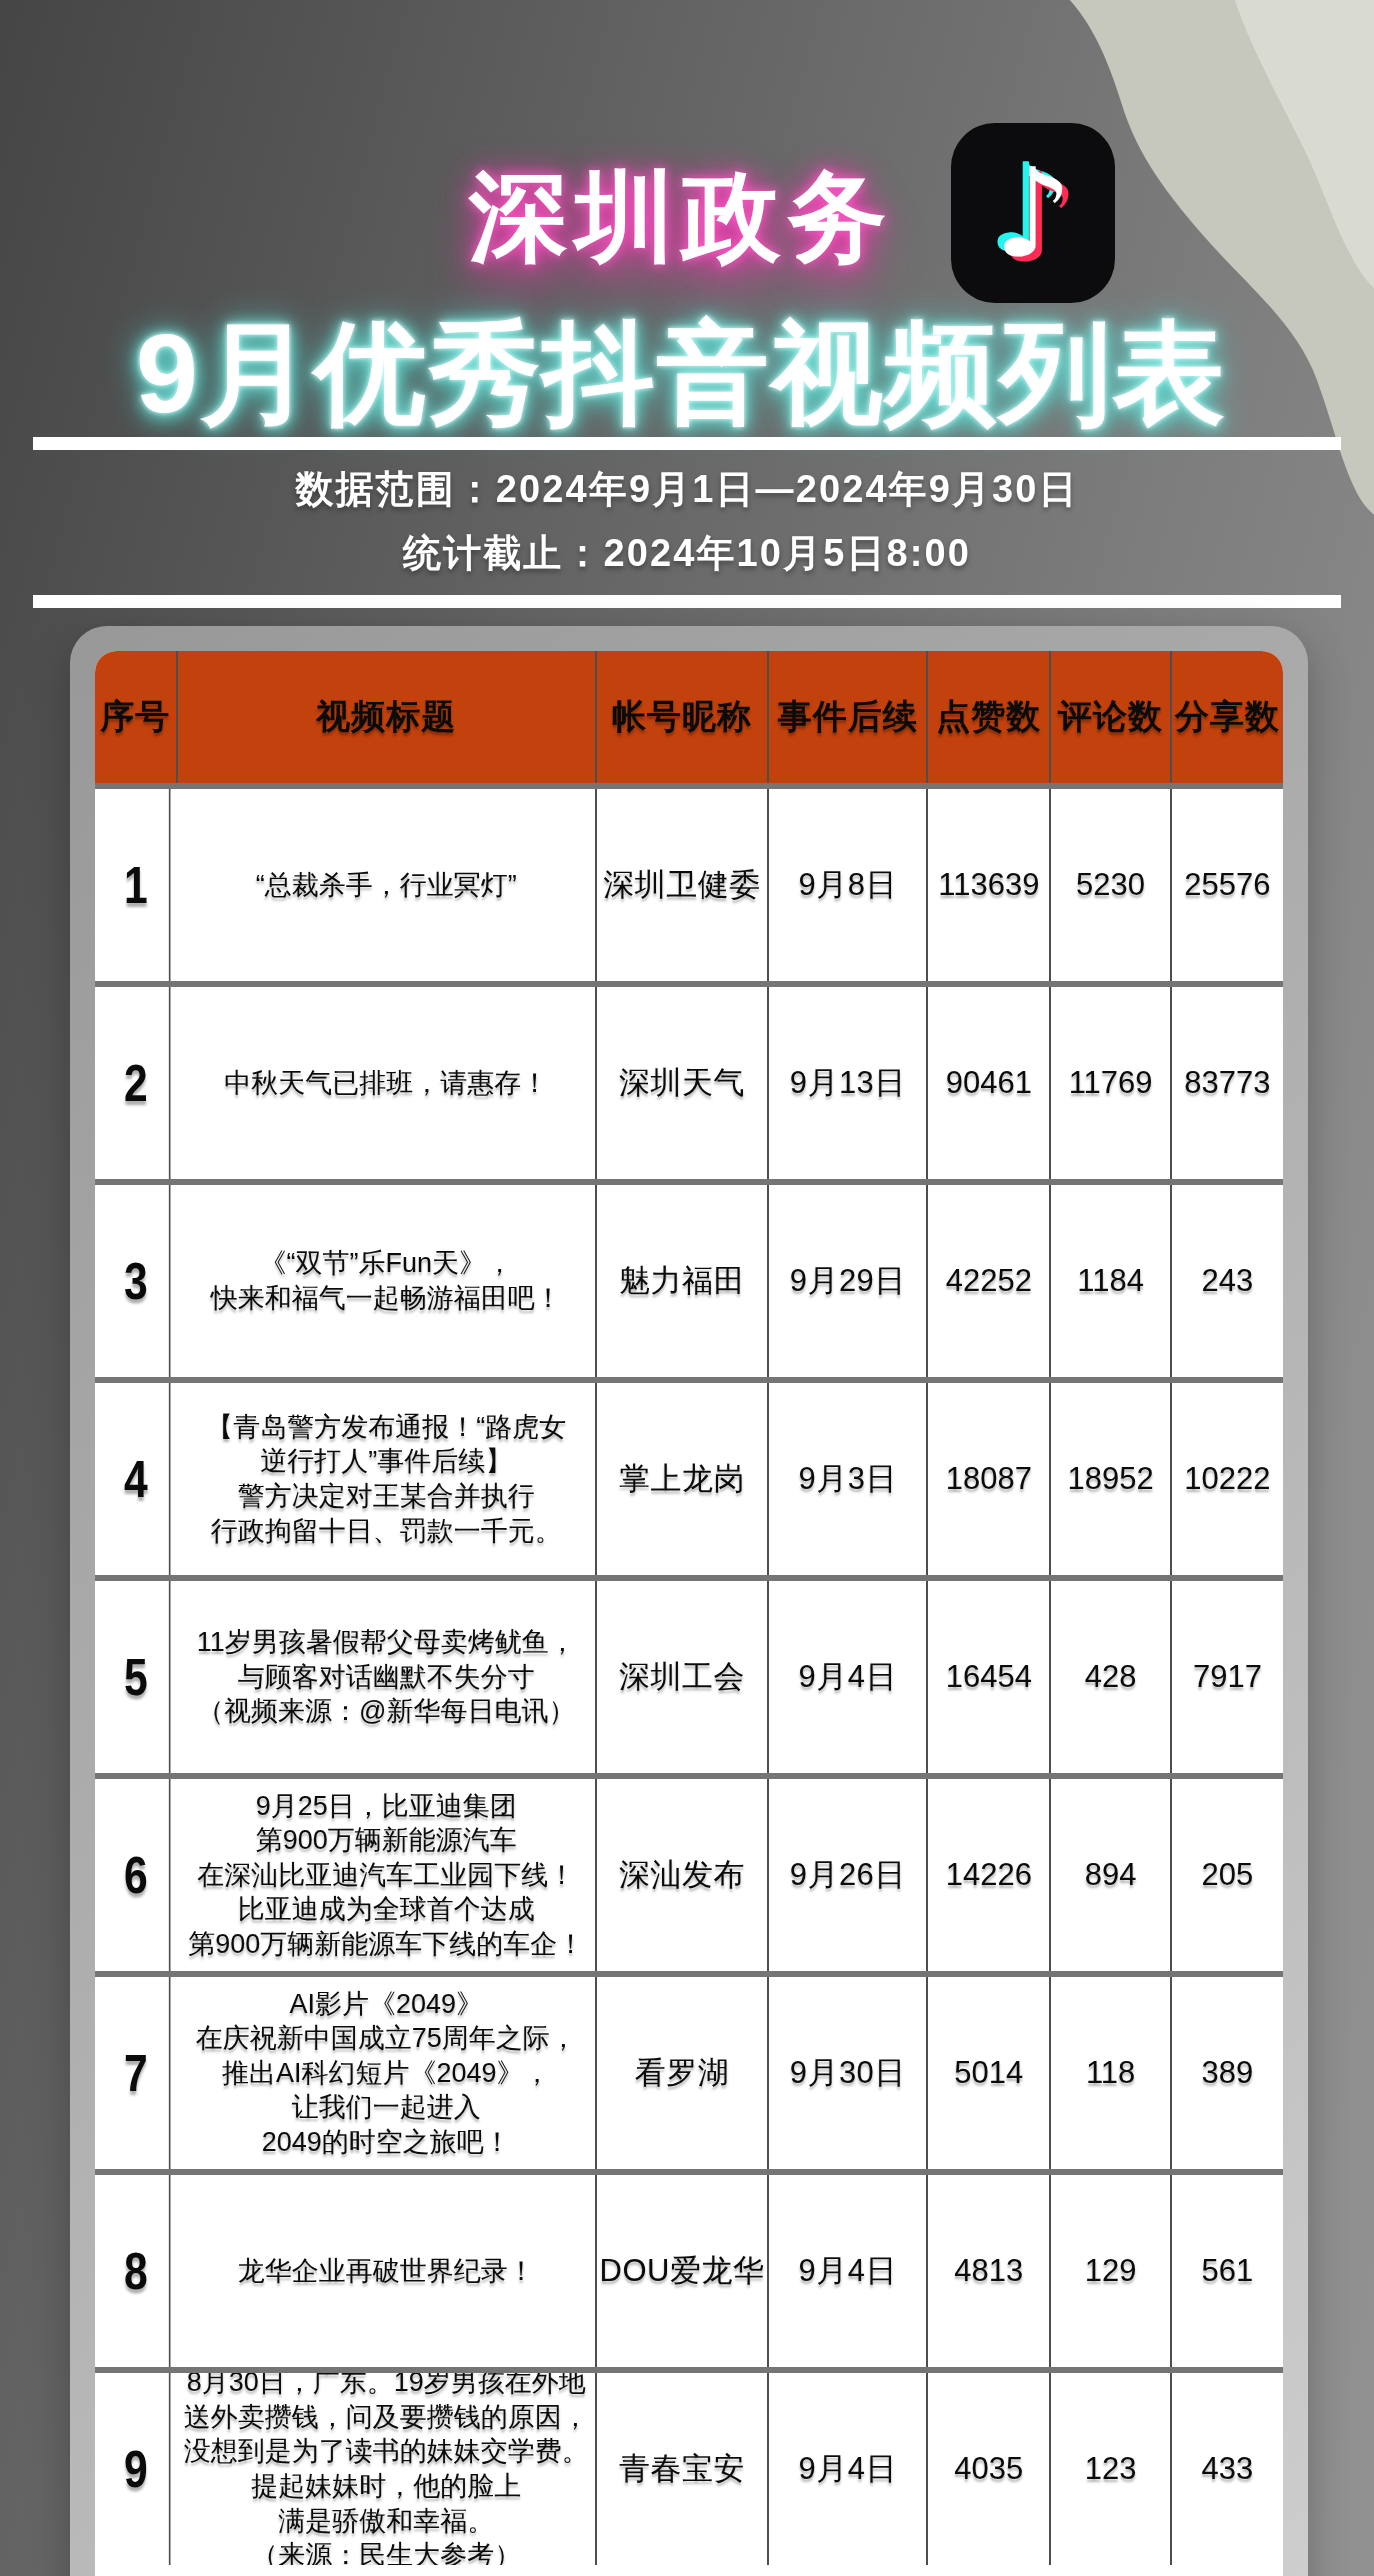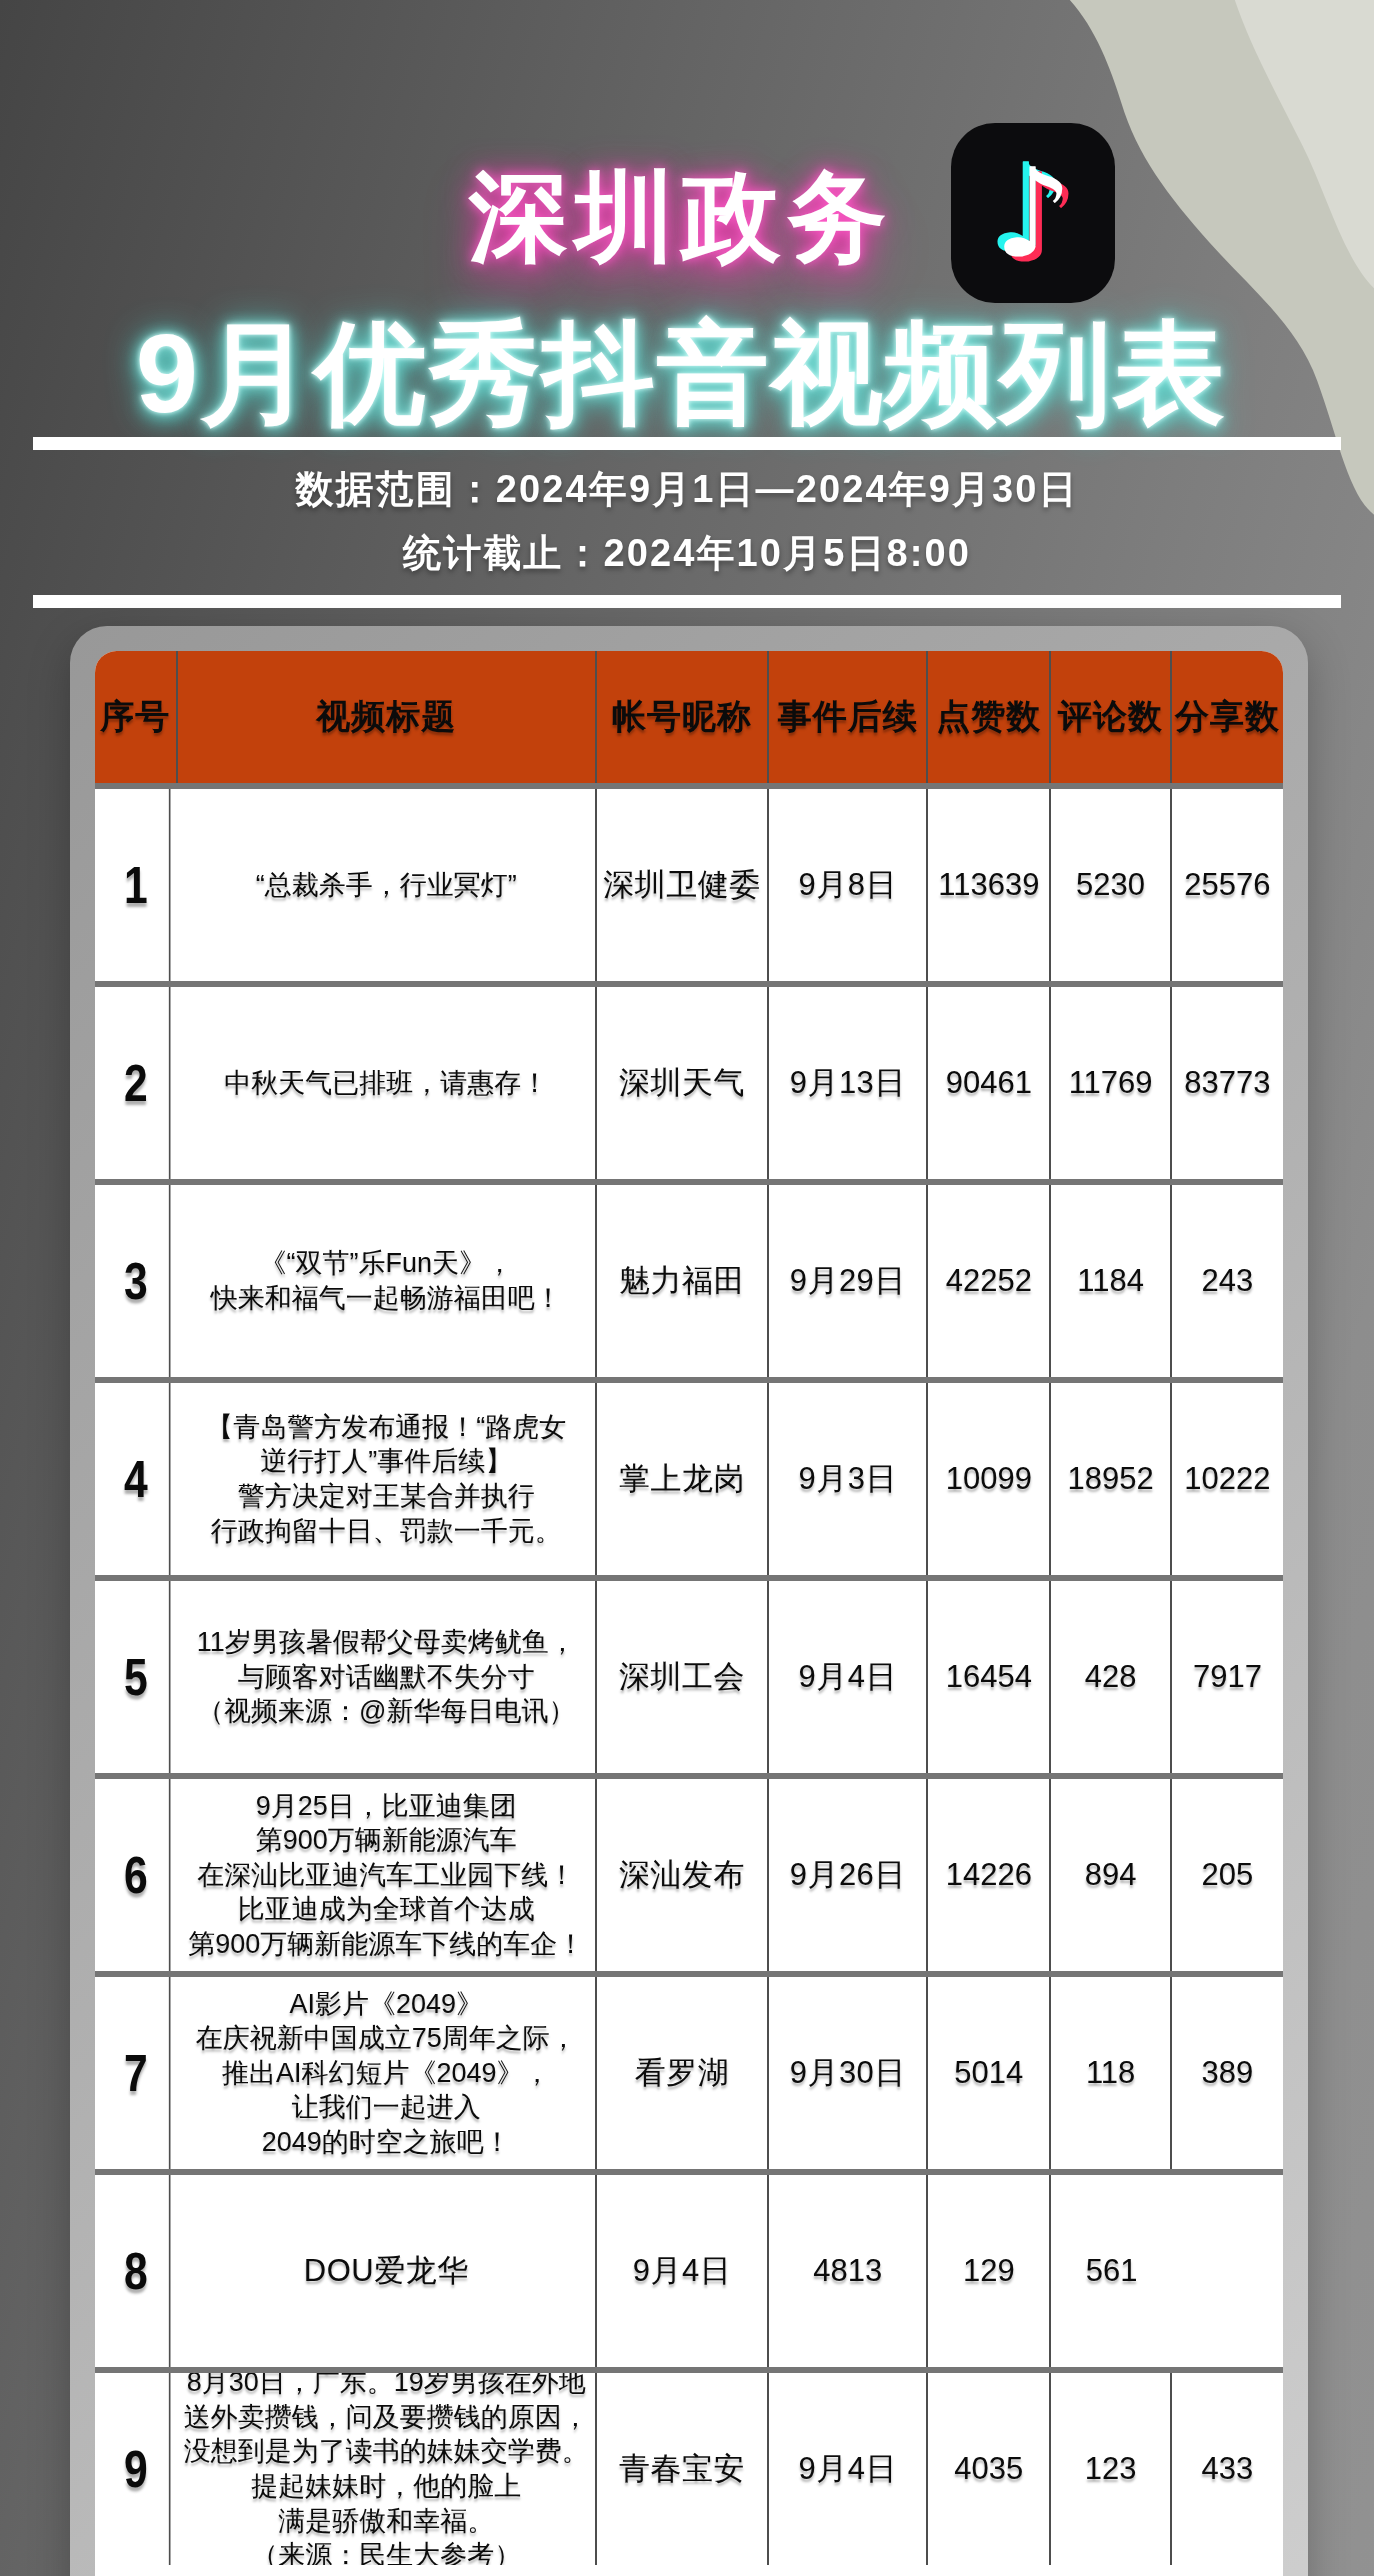--- a/index.html
+++ b/index.html
@@ -160,21 +160,21 @@
   </div>
 
   <div class="grid-row body-row">
     <div class="cell cell-no">4</div>
     <div class="cell cell-title">【青岛警方发布通报！“路虎女
 逆行打人”事件后续】
 警方决定对王某合并执行
 行政拘留十日、罚款一千元。</div>
     <div class="cell cell-account">掌上龙岗</div>
     <div class="cell cell-date">9月3日</div>
-    <div class="cell cell-num">10099</div>
+    <div class="cell cell-num">18087</div>
     <div class="cell cell-num">18952</div>
     <div class="cell cell-num last">10222</div>
   </div>
 
   <div class="grid-row body-row">
     <div class="cell cell-no">5</div>
     <div class="cell cell-title">11岁男孩暑假帮父母卖烤鱿鱼，
 与顾客对话幽默不失分寸
 （视频来源：@新华每日电讯）</div>
     <div class="cell cell-account">深圳工会</div>
@@ -207,20 +207,21 @@
 2049的时空之旅吧！</div>
     <div class="cell cell-account">看罗湖</div>
     <div class="cell cell-date">9月30日</div>
     <div class="cell cell-num">5014</div>
     <div class="cell cell-num">118</div>
     <div class="cell cell-num last">389</div>
   </div>
 
   <div class="grid-row body-row">
     <div class="cell cell-no">8</div>
+    <div class="cell cell-title">龙华企业再破世界纪录！</div>
     <div class="cell cell-account">DOU爱龙华</div>
     <div class="cell cell-date">9月4日</div>
     <div class="cell cell-num">4813</div>
     <div class="cell cell-num">129</div>
     <div class="cell cell-num last">561</div>
   </div>
 
   <div class="grid-row body-row">
     <div class="cell cell-no">9</div>
     <div class="cell cell-title">8月30日，广东。19岁男孩在外地

